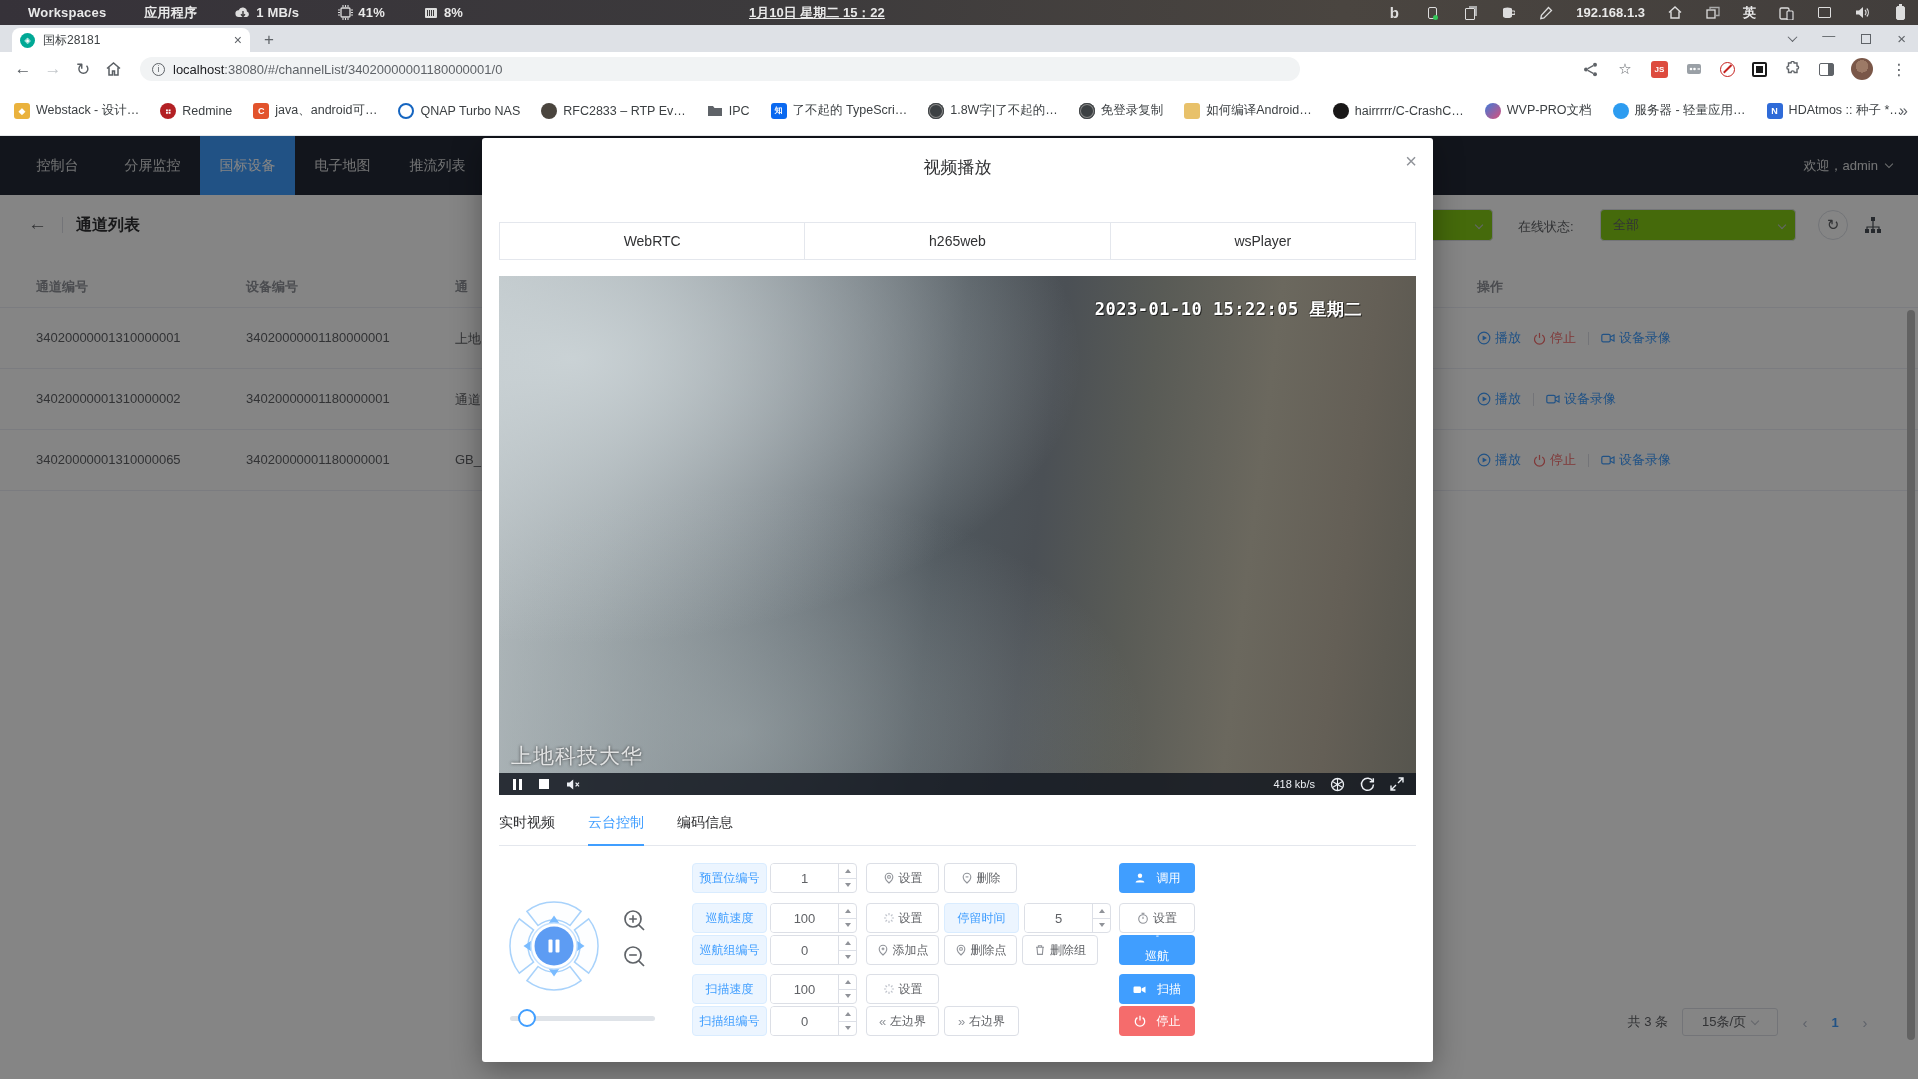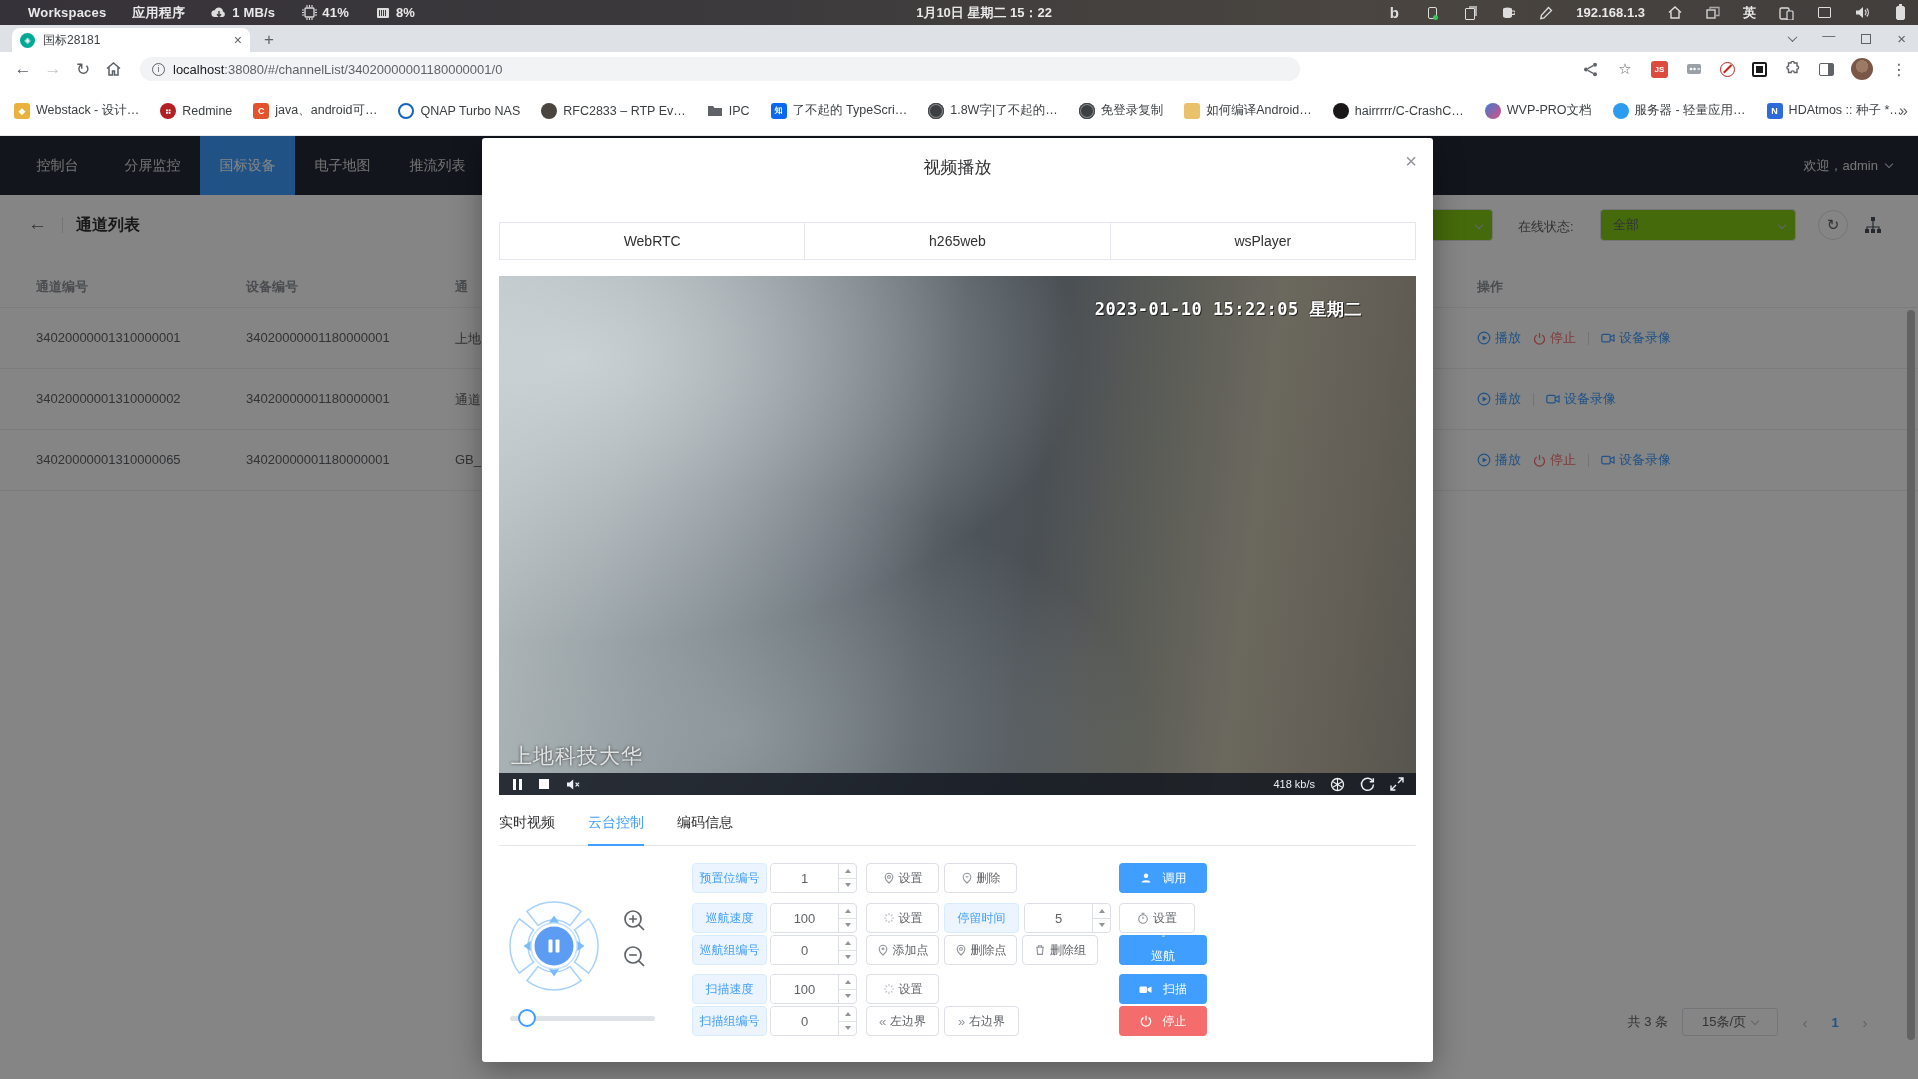--- a/index.html
+++ b/index.html
@@ -5,23 +5,23 @@
   * { margin:0; padding:0; box-sizing:border-box; }
   body { font-family:"Liberation Sans","DejaVu Sans",sans-serif; background:#000; }
   #screen { position:relative; width:1918px; height:1079px; overflow:hidden; background:#fff; }
   i { font-style:normal; }
   svg { display:block; }
 
   
   .sysbar { position:absolute; left:0; top:0; width:1918px; height:25px;
     background:linear-gradient(90deg,#363239 0%,#3c3a3c 40%,#4a4540 70%,#423e3c 100%);
     color:#e9e9e9; display:flex; align-items:center; font-size:13px; }
-  .sys-left { display:flex; align-items:center; gap:26px; padding-left:28px; }
+  .sys-left { display:flex; align-items:center; gap:38px; padding-left:28px; }
   .sys-item { display:flex; align-items:center; gap:5px; font-weight:bold; letter-spacing:.2px; }
-  .sys-center { position:absolute; left:802px; width:250px; text-align:right; font-weight:bold; }
+  .sys-center { position:absolute; left:749px; width:250px; text-align:left; font-weight:bold;text-decoration:underline; }
   .sys-right { position:absolute; right:10px; display:flex; align-items:center; gap:22px; }
   .ti { display:flex; align-items:center; justify-content:center; width:16px; height:16px; color:#ddd; }
   .ti-rect { width:11px; height:13px; border:1.3px solid #ddd; border-radius:2px; position:relative; }
   .ti-rect.small { width:9px; height:12px; }
   .ti-dot { position:absolute; right:-2px; bottom:-2px; width:5px; height:5px; border-radius:50%; background:#34c759; }
   .ti-copy { width:10px; height:12px; border:1.3px solid #ddd; border-radius:1px; box-shadow:3px -3px 0 -1px #aaa; margin-top:3px;}
   .ti-batt { width:9px; height:14px; border:1.2px solid #ddd; border-radius:2px; position:relative; background:#ddd; }
   .ti-batt::before { content:""; position:absolute; top:-3px; left:2px; width:3px; height:2px; background:#ddd; }
   .ti-mon { width:13px; height:11px; border:1.3px solid #ddd; border-radius:1px; }
   .glyph { font-size:14px; line-height:1; }
@@ -159,21 +159,21 @@
   .numbox input { flex:1; width:60px; border:none; outline:none; text-align:center; font-size:13px; color:#606266;
     font-family:"Liberation Sans","DejaVu Sans",sans-serif; background:#fff; }
   .spin { width:18px; border-left:1px solid #dcdfe6; display:flex; flex-direction:column; }
   .spin span { flex:1; display:flex; align-items:center; justify-content:center; }
   .spin span + span { border-top:1px solid #dcdfe6; }
   .tri-up { width:0; height:0; border:3.5px solid transparent; border-bottom:4px solid #909399; margin-top:-3px; }
   .tri-dn { width:0; height:0; border:3.5px solid transparent; border-top:4px solid #909399; margin-bottom:-3px; }
   .wbtn { margin-right:5px; border:1px solid #dcdfe6; border-radius:4px; background:#fff; color:#606266;
     font-size:12px; display:flex; align-items:center; justify-content:center; gap:4px; padding:0; }
   .w73 { width:73px; } .w75 { width:75px; } .w76 { width:76px; }
-  .abtn { position:absolute; left:637px; width:88px; height:30px; border:none; border-radius:4px; background:#409EFF;
+  .abtn { position:absolute; left:637px; width:76px; height:30px; border:none; border-radius:4px; background:#409EFF;
     color:#fff; font-size:12px; display:flex; align-items:center; justify-content:center; gap:11px; }
   .abtn.red { background:#F56C6C; }
   .darr { font-size:13px; color:#909399; line-height:1; }
 </style>
 </head>
 <body>
 
 <div id="screen">
 
   <div class="sysbar">

